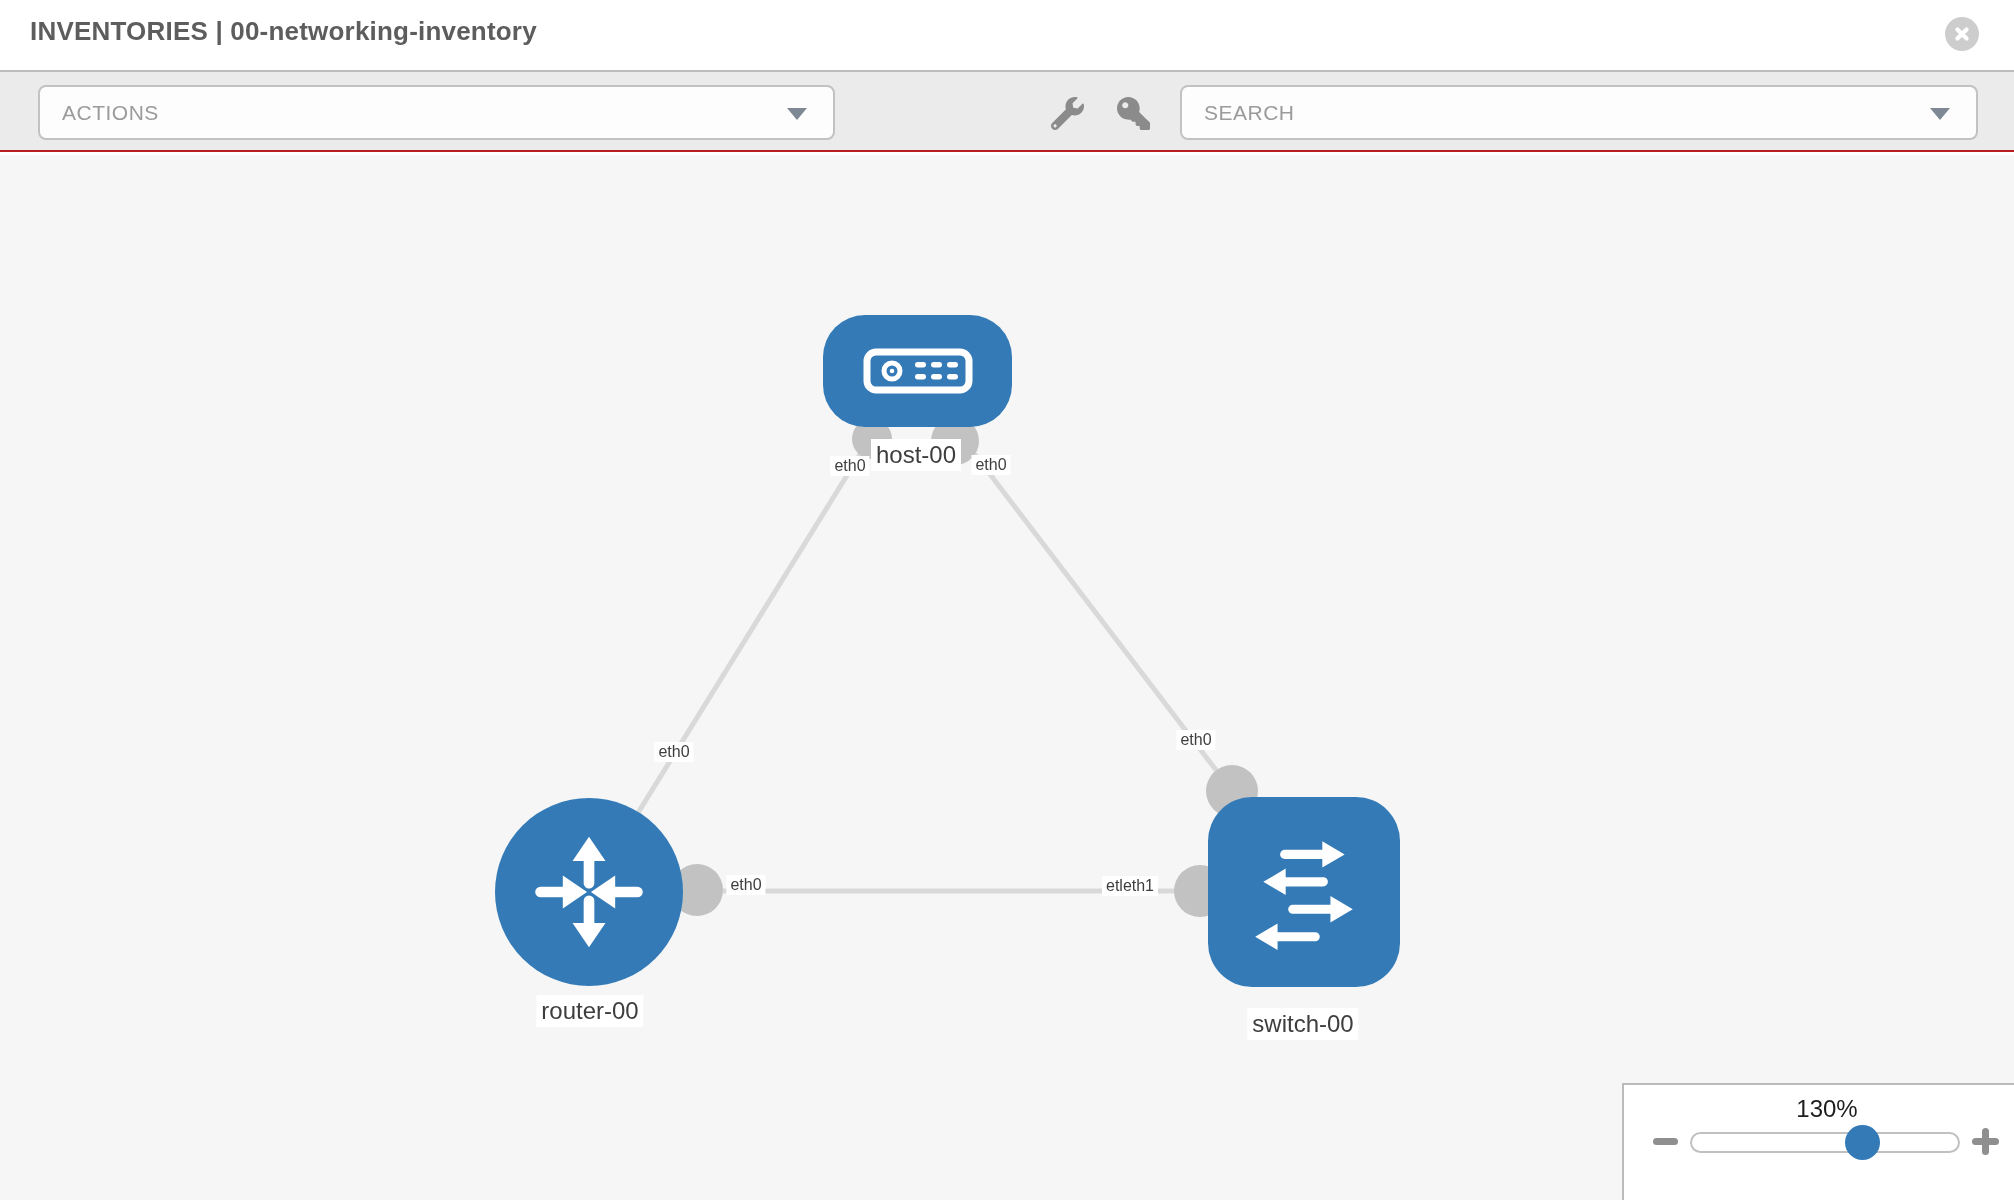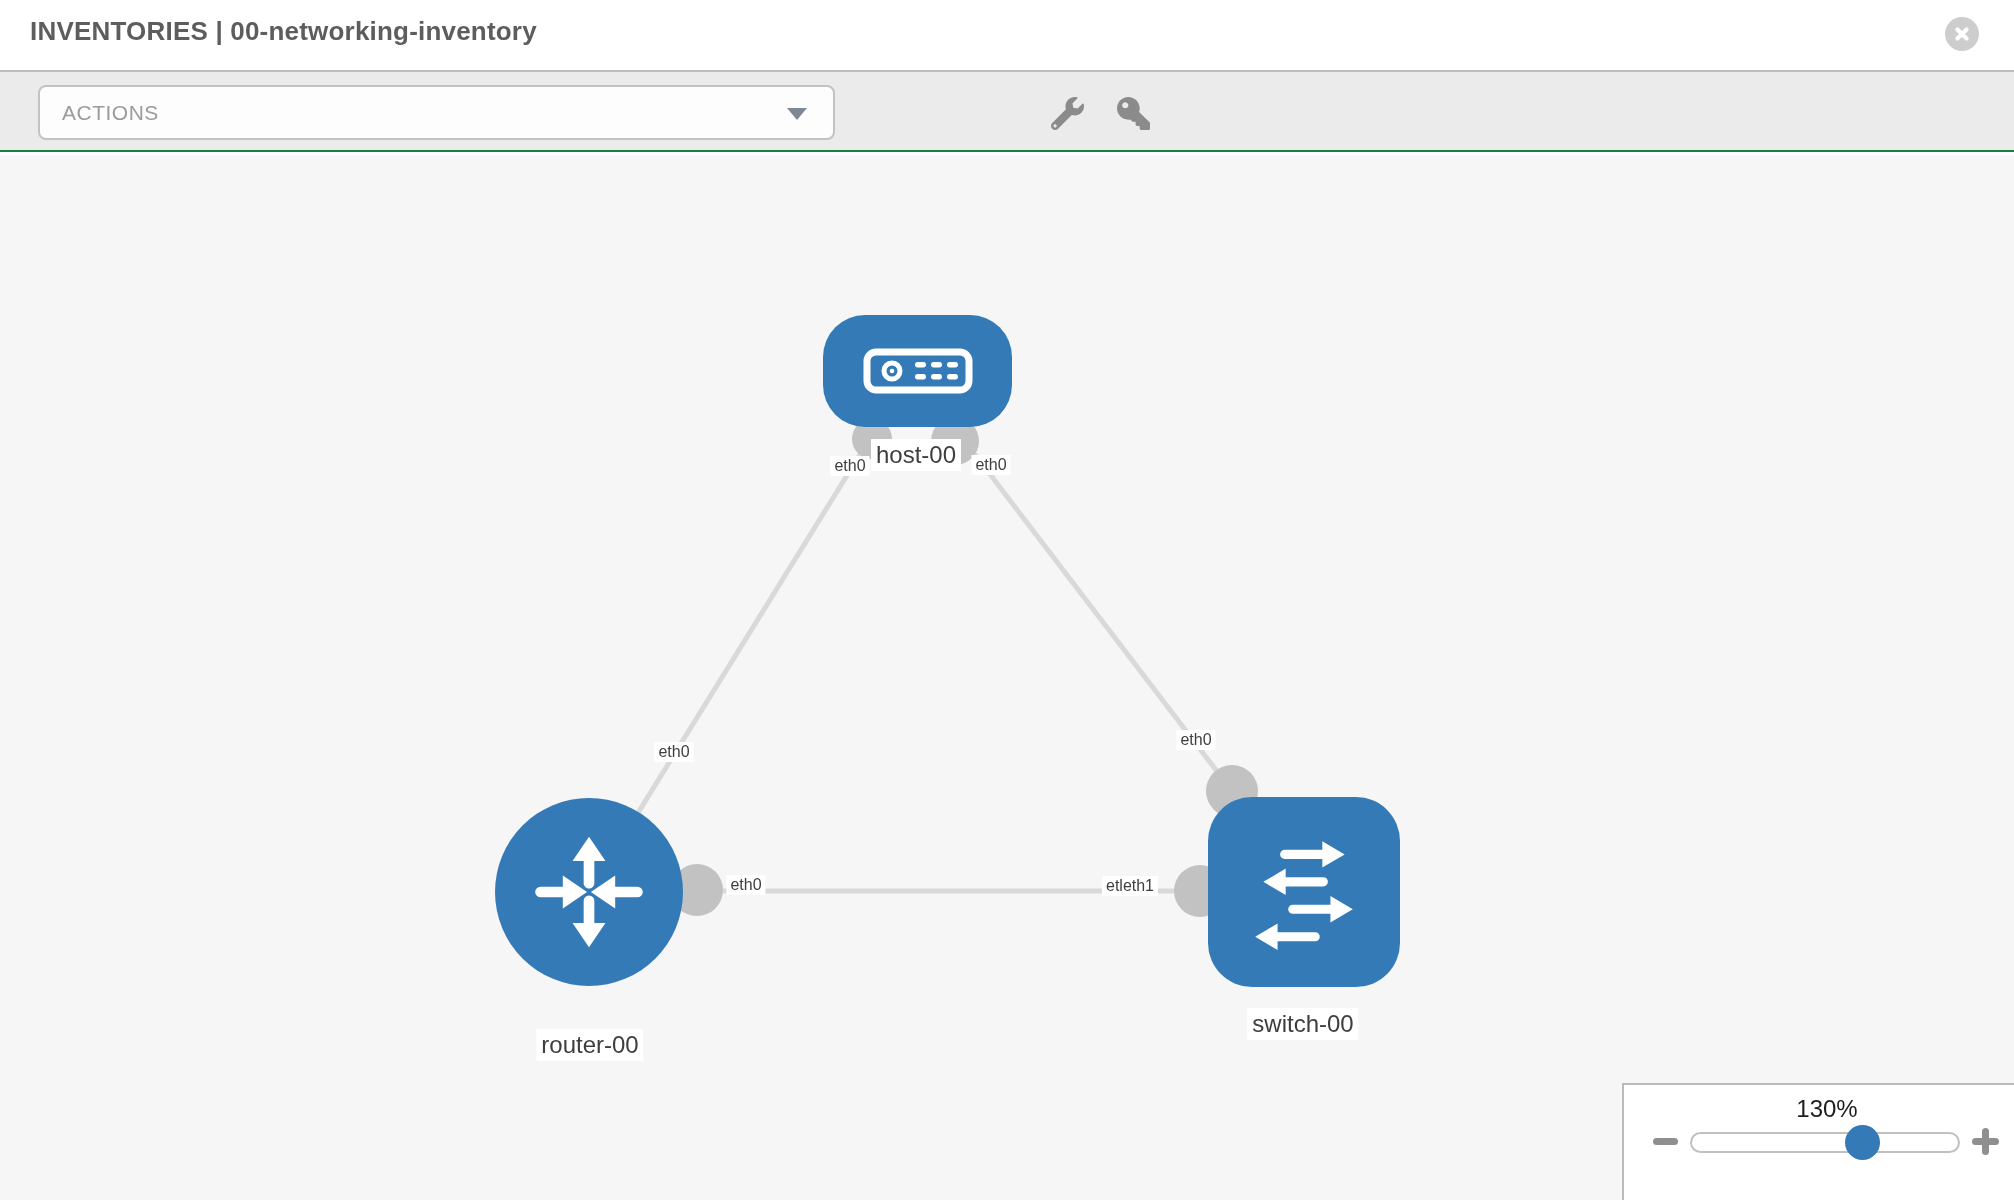--- a/index.html
+++ b/index.html
@@ -12,21 +12,21 @@
   .hdr { position:absolute; left:0; top:0; width:2014px; height:72px; background:#fff;
          border-bottom:2px solid #bdbdbd; }
   .hdr-title { position:absolute; left:30px; top:16px; font-size:26px; font-weight:bold;
                color:#5d5d5d; letter-spacing:0.2px; }
   .close-btn { position:absolute; left:1945px; top:17px; width:34px; height:34px;
                border-radius:50%; background:#cdcdcd; display:flex; align-items:center;
                justify-content:center; cursor:pointer; }
 
   
   .tbar { position:absolute; left:0; top:72px; width:2014px; height:80px; background:#ebebeb;
-          border-bottom:2px solid #15803d;padding-left:47px; }
+          border-bottom:2px solid #b91c1c;padding-left:47px; }
   .selbox { position:absolute; top:13px; height:55px; background:#fdfdfd;
             border:2px solid #c2c2c2; border-radius:8px; display:flex; align-items:center;
             cursor:pointer; }
   .selbox .ph { font-size:21px; color:#9b9b9b; margin-left:22px; letter-spacing:0.5px; }
   .caret { position:absolute; right:26px; top:50%; margin-top:-5px; width:0; height:0;
            border-left:10px solid transparent; border-right:10px solid transparent;
            border-top:12px solid #7d8894; }
   .actions-box { left:38px;  width:797px; }
   .search-box  { left:1180px; width:798px; }
   .tool-ic { position:absolute; top:22px; width:38px; height:38px; display:flex;
@@ -90,20 +90,24 @@
       <svg viewBox="0 0 512 512">
         <path d="M507.73 109.1c-2.24-9.03-13.54-12.09-20.12-5.51l-74.36 74.36-67.88-11.31-11.31-67.88 74.36-74.36c6.62-6.62 3.43-17.9-5.66-20.16-47.38-11.74-99.55.91-136.58 37.93-39.64 39.64-50.55 97.1-34.05 147.2L18.74 402.76c-24.99 24.99-24.99 65.51 0 90.5 24.99 24.99 65.51 24.99 90.5 0l213.21-213.21c50.12 16.71 107.47 5.68 147.37-34.22 37.07-37.07 49.7-89.32 37.91-136.73zM64 472c-13.25 0-24-10.75-24-24 0-13.26 10.75-24 24-24s24 10.74 24 24c0 13.25-10.75 24-24 24z"></path>
       </svg>
     </div>
     <div class="tool-ic key-btn">
       <svg viewBox="0 0 512 512">
         <path d="M512 176.001C512 273.203 433.202 352 336 352c-11.22 0-22.19-1.062-32.827-3.069l-24.012 27.014A23.999 23.999 0 0 1 261.223 384H224v40c0 13.255-10.745 24-24 24h-40v40c0 13.255-10.745 24-24 24H24c-13.255 0-24-10.745-24-24v-78.059c0-6.365 2.529-12.47 7.029-16.971l161.802-161.802C163.108 219.656 160 198.169 160 176 160 78.798 238.797.001 335.999 0 433.488-.001 512 78.511 512 176.001zM336 128c0 26.51 21.49 48 48 48s48-21.49 48-48-21.49-48-48-48-48 21.49-48 48z"></path>
       </svg>
     </div>
 
+    <div class="selbox search-box">
+      <span class="ph">SEARCH</span>
+      <span class="caret"></span>
+    </div>
   </div>
 
   <div class="canvas">
 
     <svg class="links" width="2014" height="1045" viewBox="0 0 2014 1045">
       <line x1="872" y1="280" x2="589" y2="737" stroke="#d9d9d9" stroke-width="5"></line>
       <line x1="960" y1="280" x2="1232" y2="636" stroke="#d9d9d9" stroke-width="5"></line>
       <line x1="589" y1="736" x2="1304" y2="736" stroke="#d9d9d9" stroke-width="5"></line>
     </svg>
 
@@ -156,21 +160,21 @@
         </g>
       </svg>
     </div>
 
     <div class="nlabel devlabel" style="left:916px; top:300px;">host-00</div>
     <div class="nlabel iflabel" style="left:850px; top:311px;">eth0</div>
     <div class="nlabel iflabel" style="left:991px; top:310px;">eth0</div>
 
     <div class="nlabel iflabel" style="left:674px; top:597px;">eth0</div>
     <div class="nlabel iflabel" style="left:746px; top:730px;">eth0</div>
-    <div class="nlabel devlabel" style="left:590px; top:856px;margin-top:34px;">router-00</div>
+    <div class="nlabel devlabel" style="left:590px; top:856px;">router-00</div>
 
     <div class="nlabel iflabel" style="left:1196px; top:585px;">eth0</div>
     <div class="nlabel iflabel" style="left:1130px; top:731px;">etleth1</div>
     <div class="nlabel devlabel" style="left:1303px; top:857px;margin-top:12px;">switch-00</div>
 
     <div class="zoom-panel">
       <div class="zoom-level">130%</div>
       <div class="zminus"></div>
       <div class="ztrack"></div>
       <div class="zhandle"></div>

